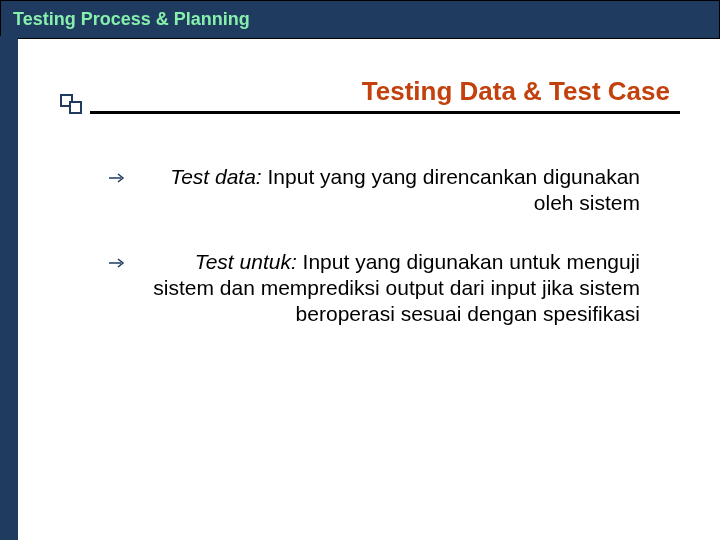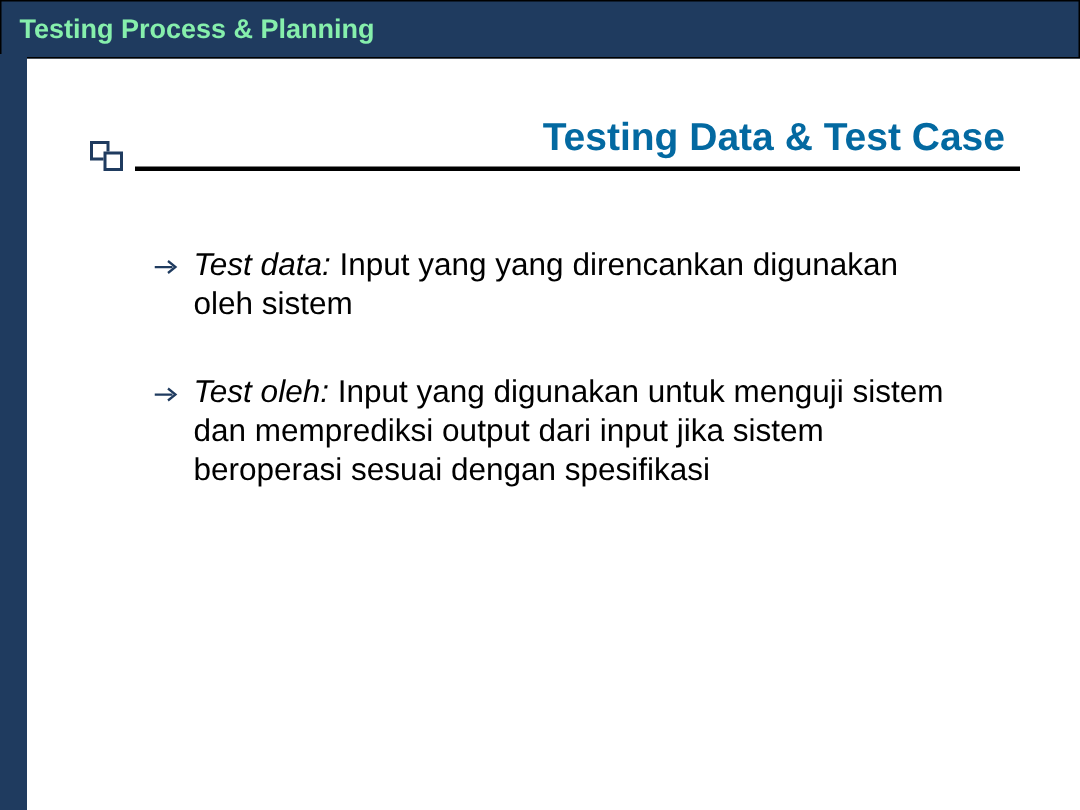--- a/index.html
+++ b/index.html
@@ -59,40 +59,41 @@
     }
     .sq1 {
       left: 0;
       top: 0;
     }
     .sq2 {
       left: 9px;
       top: 7px;
     }
     .section-title {
-      color: #0369a1;
+      color: #c2410c;
       font-size: 26px;
       font-weight: bold;
       text-align: right;
       padding-right: 20px;
       padding-bottom: 4px;
     }
     .title-underline {
       height: 3px;
       background: #000000;
       margin-left: 42px;
       margin-right: 10px;
     }
     .bullets {
       padding-left: 55px;
       padding-right: 50px;
     }
     .bullet-item {
       display: flex;
       margin-bottom: 32px;
+      text-align: right;
     }
     .arrow-icon {
       flex-shrink: 0;
       width: 22px;
       margin-top: 6px;
       margin-right: 4px;
       color: #1f3b5f;
       font-size: 14px;
     }
     .arrow-icon svg {
@@ -143,19 +144,19 @@
     </div>
 
     <div class="bullet-item">
       <div class="arrow-icon">
         <svg viewBox="0 0 16 10">
             <line x1="0" y1="5" x2="12" y2="5" stroke="#1f3b5f" stroke-width="1.5"></line>
             <polyline points="9,1 14,5 9,9" fill="none" stroke="#1f3b5f" stroke-width="1.5"></polyline>
           </svg>
       </div>
       <div class="bullet-text">
-        <span class="term">Test oleh:</span><span>  Input yang digunakan untuk menguji sistem dan memprediksi output dari input jika sistem beroperasi sesuai dengan spesifikasi</span>
+        <span class="term">Test untuk:</span><span>  Input yang digunakan untuk menguji sistem dan memprediksi output dari input jika sistem beroperasi sesuai dengan spesifikasi</span>
       </div>
     </div>
 
   </div>
 
 </div>
 
 </body></html>

